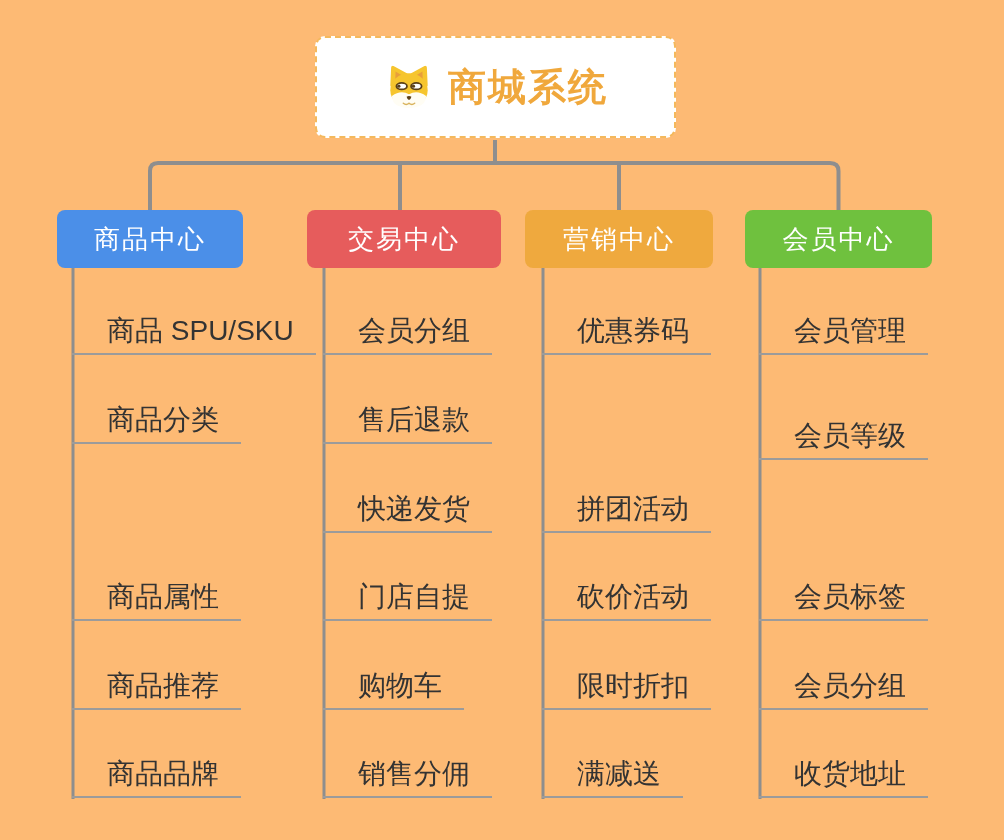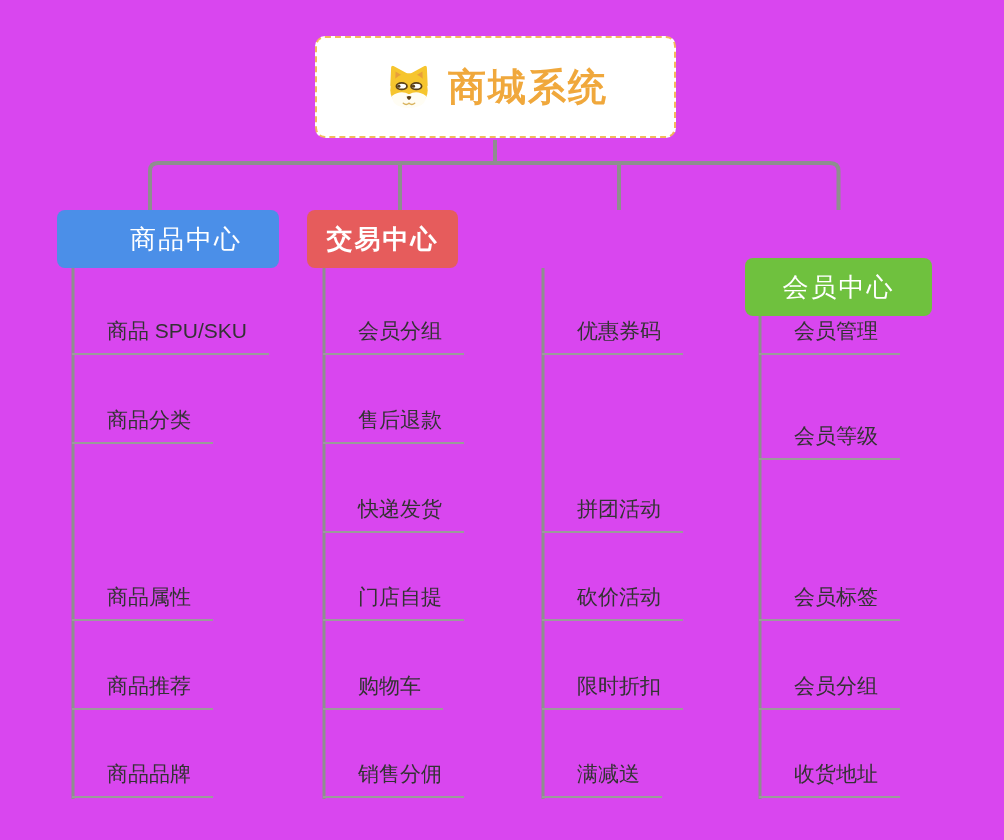--- a/index.html
+++ b/index.html
@@ -3,21 +3,21 @@
 <meta charset="utf-8">
 <style>
   html,body{margin:0;padding:0;}
   body{
     font-family:"Liberation Sans",sans-serif;
     background:#F6F6F6;
   }
   .canvas{
     position:relative;
     width:1004px;height:840px;
-    background:#d946ef;
+    background:#fdba74;
     overflow:hidden;
   }
   .connectors{
     position:absolute;left:0;top:0;width:1004px;height:840px;
     pointer-events:none;
   }
   .connectors path.bus{stroke:#8E8E8E;stroke-width:4;fill:none;}
   .connectors path.trunk{stroke:#8E8E8E;stroke-width:3;fill:none;}
   .root{
     position:absolute;left:315px;top:36px;width:361px;height:102px;
@@ -30,27 +30,27 @@
     cursor:pointer;
   }
   .dog{width:52px;height:48px;flex:0 0 auto;}
   .branch{
     position:absolute;top:210px;height:58px;
     border-radius:8px;
     display:flex;align-items:center;justify-content:center;
     color:#FFFFFF;font-size:26px;font-weight:500;letter-spacing:2px;
     cursor:pointer;
   }
-  .b0{left:57px;width:186px;padding-left:36px;}
-  .b1{left:307px;width:151px;font-weight:bold;}
+  .b0{left:57px;width:186px;}
+  .b1{left:307px;width:194px;}
   .b2{left:525px;width:188px;}
   .b3{left:745px;width:187px;}
   .leaf{
     position:absolute;
-    font-size:21px;line-height:30px;color:#333333;
+    font-size:28px;line-height:30px;color:#333333;
     padding:0 22px 7px 35px;
     border-bottom:2px solid #9B9B9B;
     white-space:nowrap;
     cursor:pointer;
   }
 </style>
 </head>
 <body>
 
 <div class="canvas">
@@ -85,21 +85,24 @@
     </svg>
     <span>商城系统</span>
   </div>
 
   <div class="branch b0" style="background-color: rgb(75, 143, 232);">
     <span>商品中心</span>
   </div>
   <div class="branch b1" style="background-color: rgb(230, 92, 92);">
     <span>交易中心</span>
   </div>
-  <div class="branch b3" style="background-color: rgb(111, 193, 62); margin-top: 48px;">
+  <div class="branch b2" style="background-color: rgb(239, 169, 62);">
+    <span>营销中心</span>
+  </div>
+  <div class="branch b3" style="background-color: rgb(111, 193, 62);">
     <span>会员中心</span>
   </div>
 
   <div class="leaf" style="left:72px;top:316px">商品 SPU/SKU</div>
   <div class="leaf" style="left:72px;top:405px">商品分类</div>
   <div class="leaf" style="left:72px;top:582px">商品属性</div>
   <div class="leaf" style="left:72px;top:671px">商品推荐</div>
   <div class="leaf" style="left:72px;top:759px">商品品牌</div>
 
   <div class="leaf" style="left:323px;top:316px">会员分组</div>

